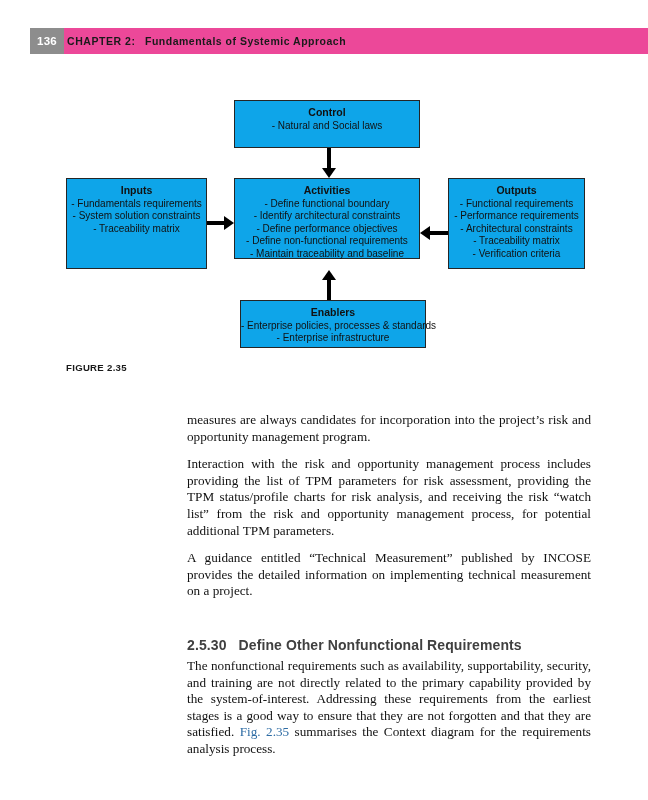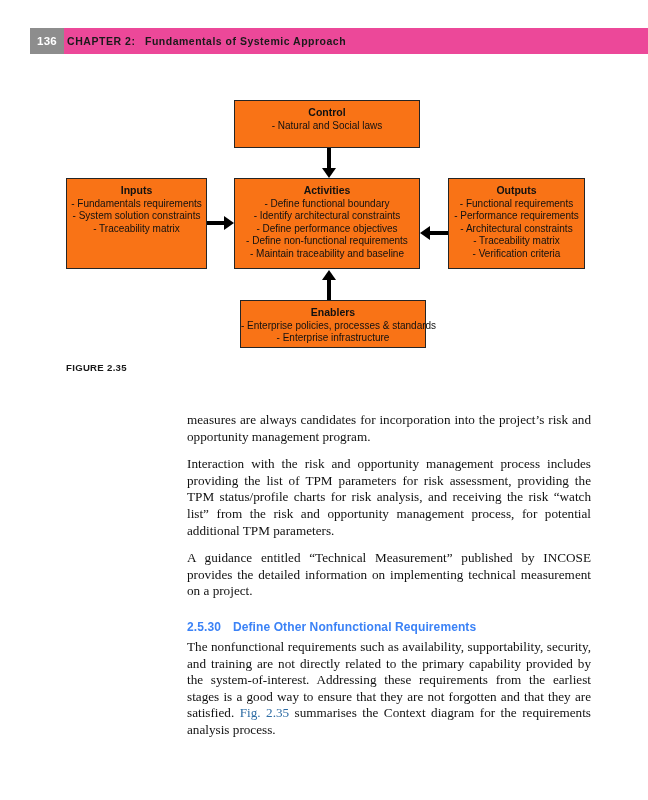--- a/index.html
+++ b/index.html
@@ -76,42 +76,42 @@
   .figure-area {
     position: absolute;
     left: 0;
     top: 90px;
     width: 648px;
     height: 275px;
   }
   .dbox {
     position: absolute;
     border: 1.3px solid #252525;
-    background: #f97316;
+    background: #0ea5e9;
     box-sizing: border-box;
     text-align: center;
     font-family: "Liberation Sans", sans-serif;
     color: #111111;
   }
   .dbox .dtitle {
     font-weight: bold;
     font-size: 10.5px;
     line-height: 14px;
     margin-top: 4px;
     margin-bottom: 1px;
   }
   .dbox .ditem {
     font-size: 10px;
     line-height: 12.4px;
     white-space: nowrap;
   }
 
   #box-control   { left: 234px; top: 10px;  width: 186px; height: 48px; }
   #box-inputs    { left: 66px;  top: 88px;  width: 141px; height: 91px; }
-  #box-activities{ left: 234px; top: 88px;  width: 186px; height: 91px; }
+  #box-activities{ left: 234px; top: 88px;  width: 186px; height: 81px; }
   #box-outputs   { left: 448px; top: 88px;  width: 137px; height: 91px; }
   #box-enablers  { left: 240px; top: 210px; width: 186px; height: 48px; }
 
   
   .arrow { position: absolute; }
   .arrow .shaft { position: absolute; background: #000000; }
   .arrow .head  { position: absolute; width: 0; height: 0; }
 
   
   #arrow-control-activities { left: 322px; top: 58px; width: 14px; height: 30px; }
@@ -187,25 +187,25 @@
     font-size: 13.2px;
     line-height: 16.6px;
     text-align: justify;
     text-justify: inter-word;
     color: #111111;
     hyphens: none;
   }
   .body-col p:last-child { margin-bottom: 0; }
 
   h2.section-heading {
-    margin: 20px 0 5px 0;
-    font-family: "Liberation Sans", sans-serif;
-    font-size: 12px;
-    font-weight: bold;
-    color: #3b82f6;
+    margin: 37px 0 5px 0;
+    font-family: "Liberation Sans", sans-serif;
+    font-size: 14px;
+    font-weight: bold;
+    color: #404040;
     letter-spacing: 0.1px;
   }
   h2.section-heading .sec-num { margin-right: 12px; }
 
   .xref { color: #2e6ca4; }
 </style>
 </head>
 <body>
 
 <div class="running-head">

